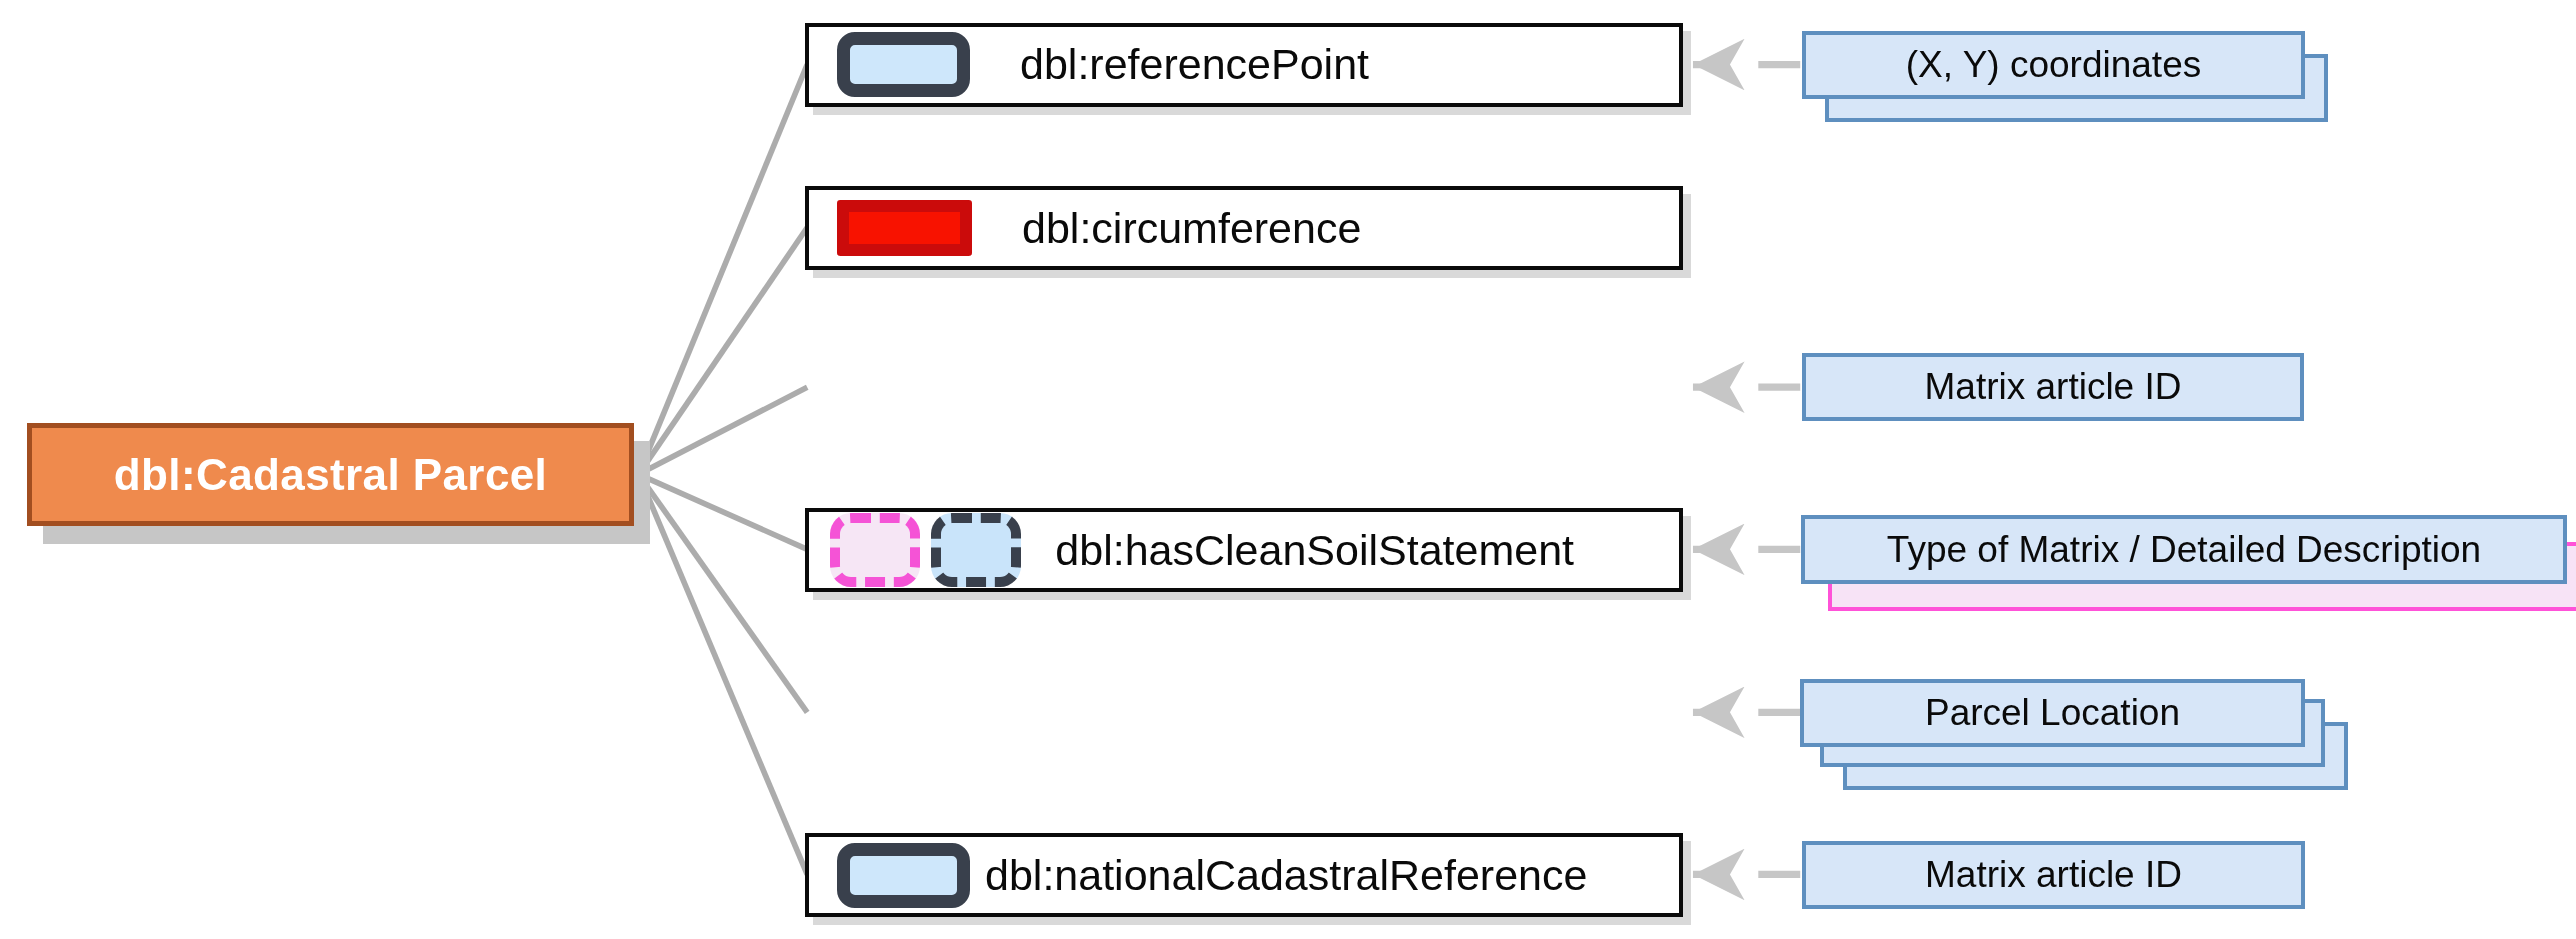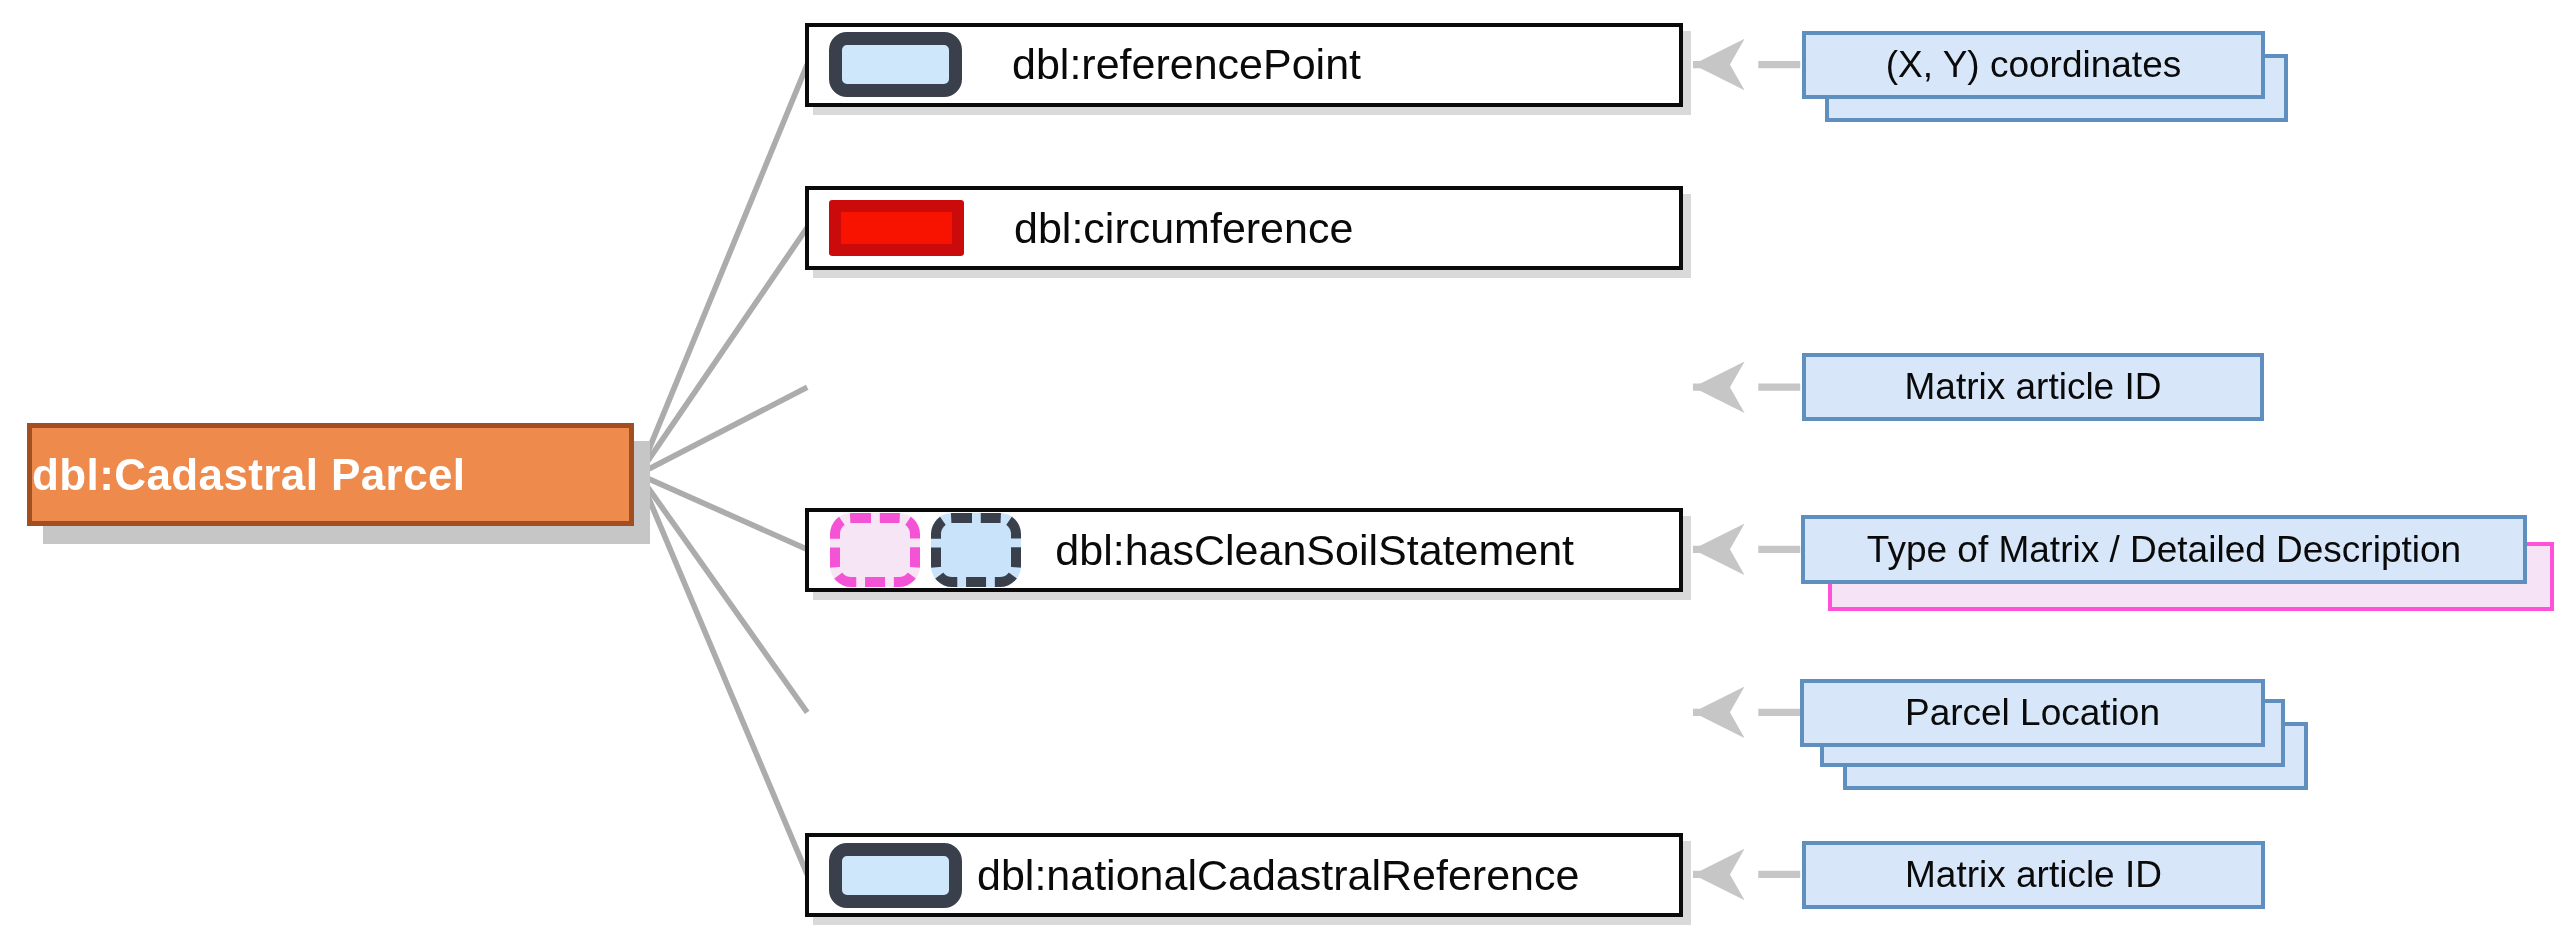--- a/index.html
+++ b/index.html
@@ -8,44 +8,44 @@
     font-family:"Liberation Sans", sans-serif;
   }
   .canvas { position:absolute; inset:0; }
   svg.wires { position:absolute; left:0; top:0; width:2576px; height:939px; z-index:0; }
 
   
   .root-node {
     position:absolute; left:27px; top:423px; width:607px; height:103px;
     box-sizing:border-box; background:#EF8A4D; border:5.6px solid #A24E20;
     box-shadow:16px 18px 0 #C6C6C6;
-    display:flex; align-items:center; justify-content:flex-start; z-index:2;
+    display:flex; align-items:center; justify-content:center; z-index:2;
   }
   .root-node span { color:#ffffff; font-weight:bold; font-size:44px; letter-spacing:0.4px; }
 
   
   .prop {
     position:absolute; left:805px; width:878px; height:84px; box-sizing:border-box;
     background:#ffffff; border:4.8px solid #0a0a0a; box-shadow:8px 8px 0 #D9D9D9;
-    display:flex; align-items:center; padding-left:20px; z-index:2;
+    display:flex; align-items:center; padding-left:28px; z-index:2;
   }
   .prop .plabel { font-size:43px; color:#0a0a0a; margin-left:50px; white-space:nowrap; }
   .prop.icons2 { padding-left:21px; }
   .prop.icons2 .plabel { margin-left:34px; }
   .prop.tight .plabel { margin-left:15px; }
 
   
   .ic { display:inline-block; box-sizing:border-box; flex:0 0 auto; }
   .ic-blue  { width:133px; height:65px; background:#CEE7FB; border:13px solid #39404C; border-radius:18px; }
   .ic-red   { width:135px; height:56px; background:#F81200; border:12px solid #CB0B0B; border-radius:3.2px; }
   .ic-dashpink { width:90px; height:74px; background:#F6E6F5; border:10.5px dashed #F553D6; border-radius:21px; margin-right:11.3px; }
   .ic-dashdark { width:90px; height:74px; background:#C9E4FA; border:10.5px dashed #39404C; border-radius:21px; }
 
   
-  .note { position:absolute; z-index:1; }
+  .note { position:absolute; z-index:1;padding-left:40px; }
   .note .back, .note .face {
     position:absolute; left:0; top:0; width:100%; height:100%; box-sizing:border-box;
     background:#D7E6F8; border:4px solid #5E8FBF;
   }
   .note .back.b1 { left:22.6px; top:22.6px; }
   .note .back.b2 { left:43px; top:43px; }
   .note .back.b1s { left:20px; top:20px; }
   .note .back.pink { left:27.4px; top:27.4px; background:#F7E3F6; border-color:#FF52D8; }
   .note .face { display:flex; align-items:center; justify-content:center; }
   .note .face span { font-size:37px; color:#0a0a0a; white-space:nowrap; }

